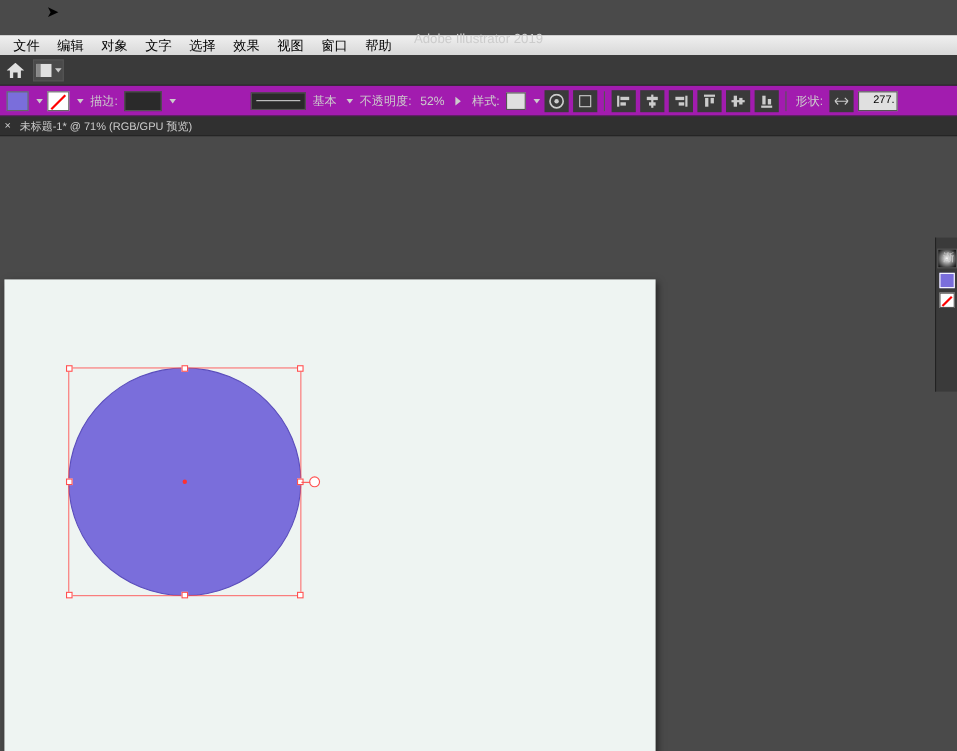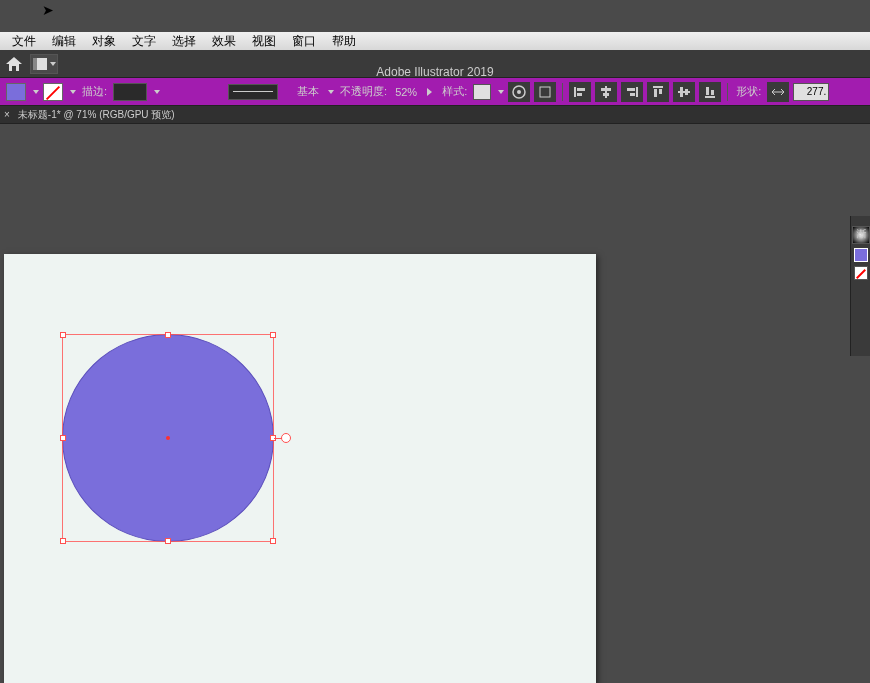--- a/index.html
+++ b/index.html
@@ -6,32 +6,32 @@
 body { width: 870px; height: 683px; background: #4a4a4a; overflow: hidden; }
 
 .menubar { height: 18px; background: linear-gradient(#f0f0f0, #d8d8d8); display: flex; align-items: center; padding: 0 4px; font-size: 12px; margin-top: 32px; }
 .menubar-item { padding: 0 8px; cursor: pointer; color: #000; }
 .cursor { position: absolute; left: 42px; top: 2px; font-size: 14px; color: #000; pointer-events: none; }
 
 .toolbar1 { height: 28px; background: #3a3a3a; display: flex; align-items: center; padding: 0 6px; gap: 8px; border-bottom: 1px solid #222; }
 .home-icon { width: 16px; height: 14px; fill: #e0e0e0; }
 .layout-btn { width: 28px; height: 20px; background: #4a4a4a; display: flex; align-items: center; justify-content: center; border: 1px solid #555; }
 .dropdown-caret { width: 0; height: 0; border-left: 3px solid transparent; border-right: 3px solid transparent; border-top: 4px solid #ccc; margin-left: 3px; }
-.app-title { position: absolute; left: 50%; transform: translateX(-50%); font-size: 12px; color: #ccc; top: 28px; margin-top: 37px; }
+.app-title { position: absolute; left: 50%; transform: translateX(-50%); font-size: 12px; color: #ccc; top: 28px; }
 
 .toolbar2 { height: 28px; background: #a21caf; display: flex; align-items: center; padding: 0 6px; gap: 4px; font-size: 11px; color: #ccc; border-bottom: 1px solid #222; }
 .swatch { width: 20px; height: 18px; border: 1px solid #666; display: flex; align-items: center; justify-content: center; }
 .fill-swatch { background: #7a6edb; }
 .stroke-none { background: #fff; position: relative; }
 .stroke-none::after { content: ""; position: absolute; left: 0; top: 50%; width: 100%; border-top: 2px solid red; transform: rotate(-45deg); transform-origin: center; }
 .tb-label { margin: 0 2px; }
 .tb-input { width: 34px; height: 18px; background: #2a2a2a; border: 1px solid #555; color: #ccc; font-size: 10px; padding: 0 3px; }
 .stroke-preview { width: 50px; height: 16px; background: #2a2a2a; border: 1px solid #555; display: flex; align-items: center; justify-content: center; }
 .stroke-line { width: 40px; height: 1px; background: #ccc; }
-.uniform { margin-left: 15px; }
+.uniform { margin-left: 2px; }
 .opacity-arrow { width: 0; height: 0; border-top: 4px solid transparent; border-bottom: 4px solid transparent; border-left: 5px solid #ccc; margin: 0 4px; }
 .style-swatch { width: 18px; height: 16px; background: #e0e0e0; border: 1px solid #555; }
 .icon-btn { width: 22px; height: 20px; display: flex; align-items: center; justify-content: center; background: #3a3a3a; border: 1px solid transparent; }
 .align-icon { width: 14px; height: 14px; }
 .divider { width: 1px; height: 18px; background: #555; margin: 0 2px; }
 .shape-input { width: 36px; height: 18px; background: #e0e0e0; border: 1px solid #555; color: #000; font-size: 10px; text-align: right; padding-right: 2px; }
 
 .tabbar { height: 18px; background: #303030; display: flex; align-items: center; font-size: 10px; color: #ccc; padding: 0 4px; border-bottom: 1px solid #222; }
 .tab-close { margin-right: 4px; cursor: pointer; }
 .tab-title { padding: 0 4px; }

